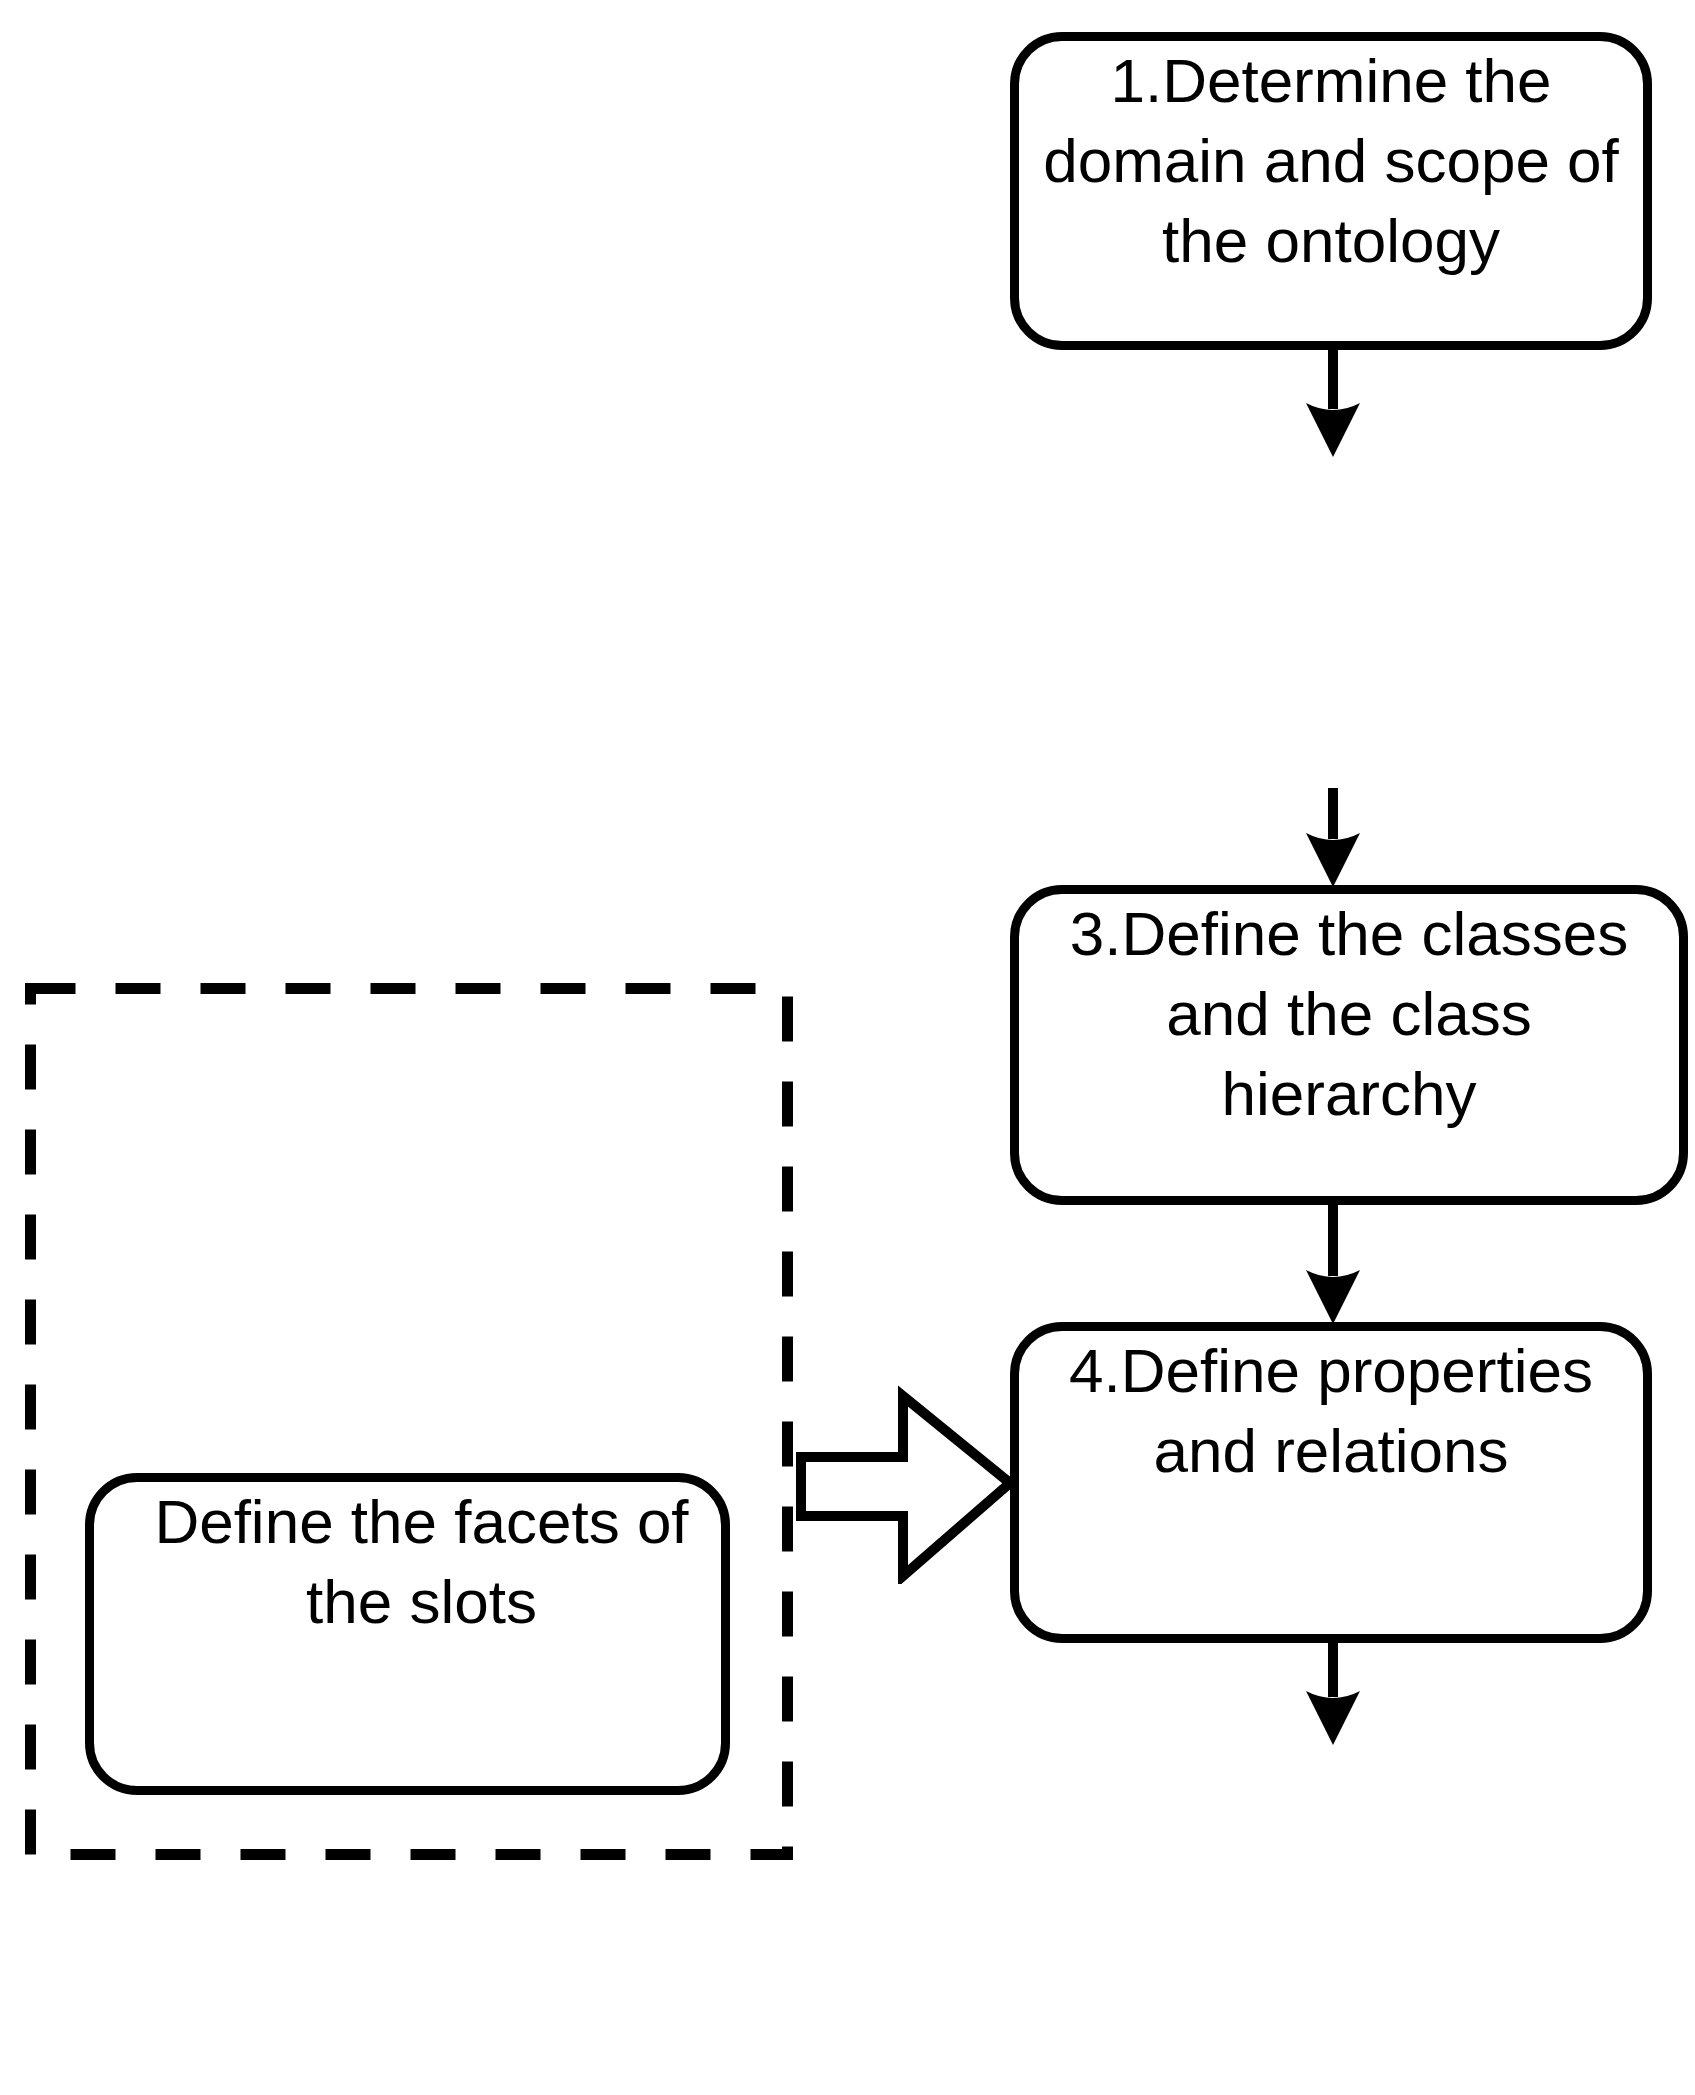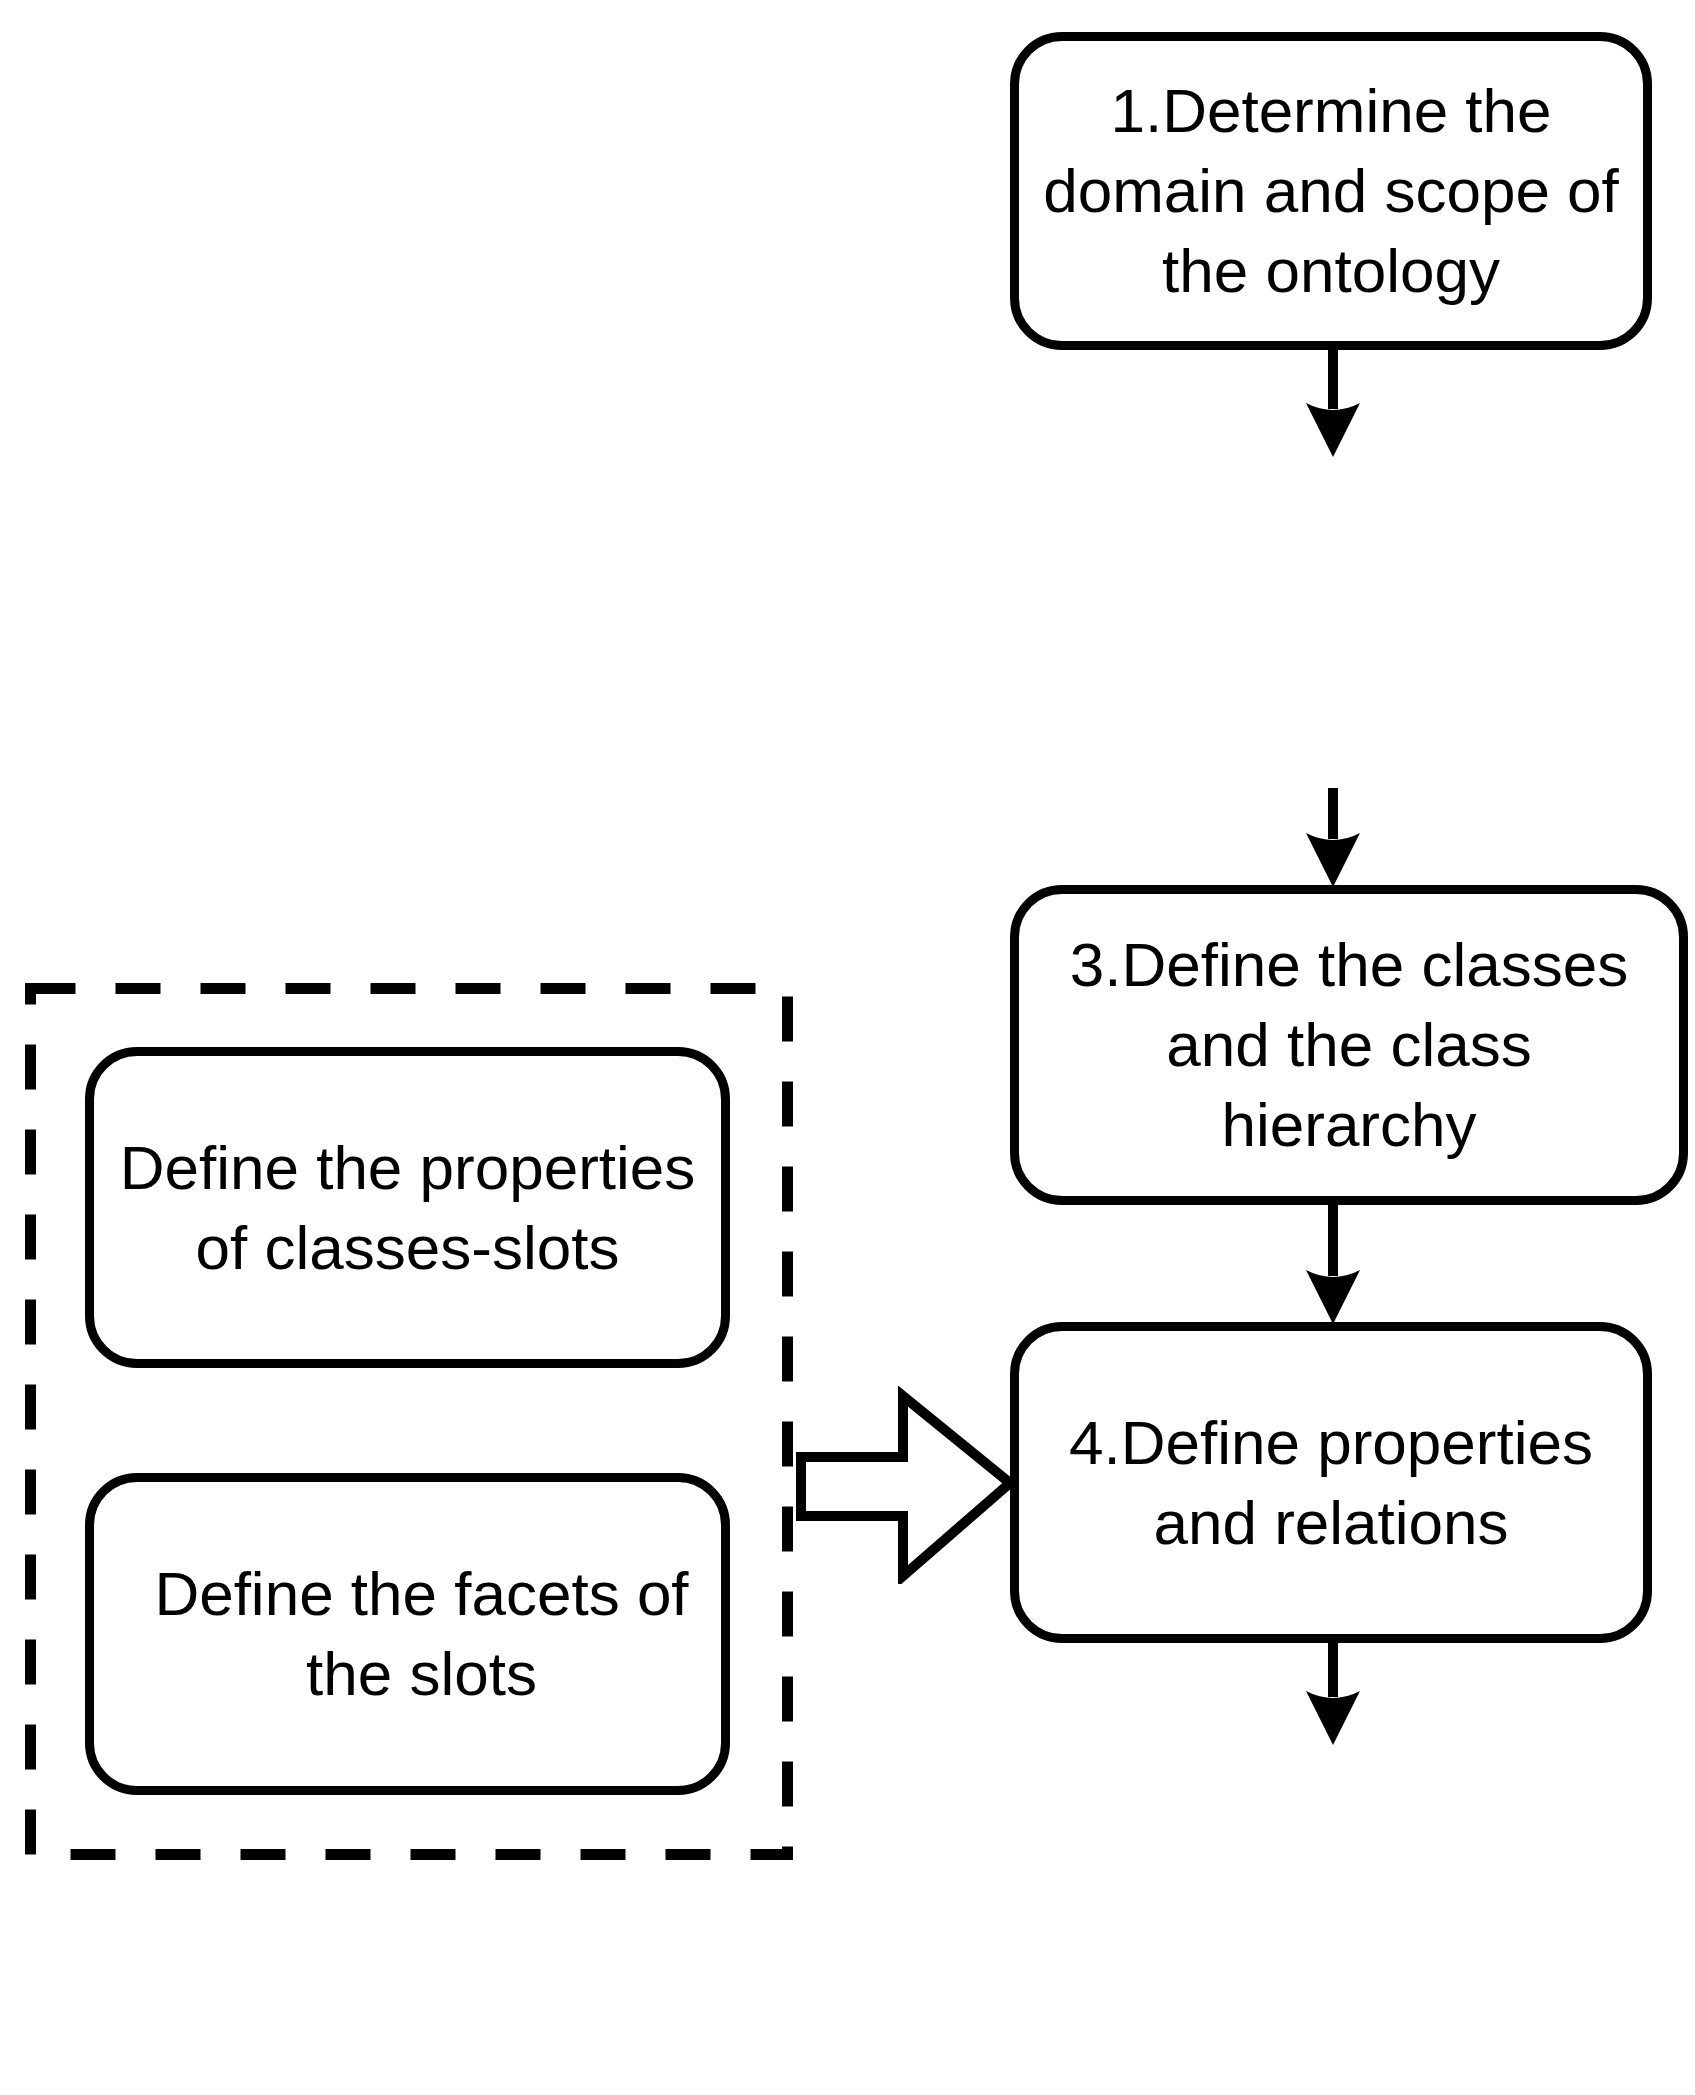--- a/index.html
+++ b/index.html
@@ -16,21 +16,21 @@
     color: #000000;
     overflow: hidden;
   }
   .node {
     position: absolute;
     box-sizing: border-box;
     border: 9px solid #000000;
     border-radius: 52px;
     background: #ffffff;
     display: flex;
-    align-items: center;
+    align-items: flex-start;
     justify-content: center;
     text-align: center;
     font-size: 62px;
     line-height: 1.29;
     white-space: pre-line;
   }
   .step-1 { left: 1010px; top: 32px;   width: 642px; height: 318px; }
   .step-2 { left: 1010px; top: 455px;  width: 642px; height: 335px; }
   .step-3 { left: 1010px; top: 885px;  width: 678px; height: 320px; }
   .step-4 { left: 1010px; top: 1322px; width: 642px; height: 321px; }
@@ -43,24 +43,20 @@
 </style>
 </head>
 <body>
 
 <div class="canvas">
 
   <svg class="abs" style="left:24px; top:982px;" width="770" height="880" aria-hidden="true">
     <rect x="6.5" y="6.5" width="757" height="866" fill="none" stroke="#000000" stroke-width="11" stroke-dasharray="45 40"></rect>
   </svg>
 
-  <div class="node side-a">
-    <span>Define the properties
-of classes-slots</span>
-  </div>
   <div class="node side-b">
     <span>Define the facets of
 the slots</span>
   </div>
 
   <svg class="abs" style="left:795px; top:1384px;" width="222" height="200" aria-hidden="true">
     <path d="M6,73 H108 V12 L215,99 L108,192 V132 H6 Z" fill="#ffffff" stroke="#000000" stroke-width="10" stroke-miterlimit="12"></path>
   </svg>
 
   <div class="node step-1">

